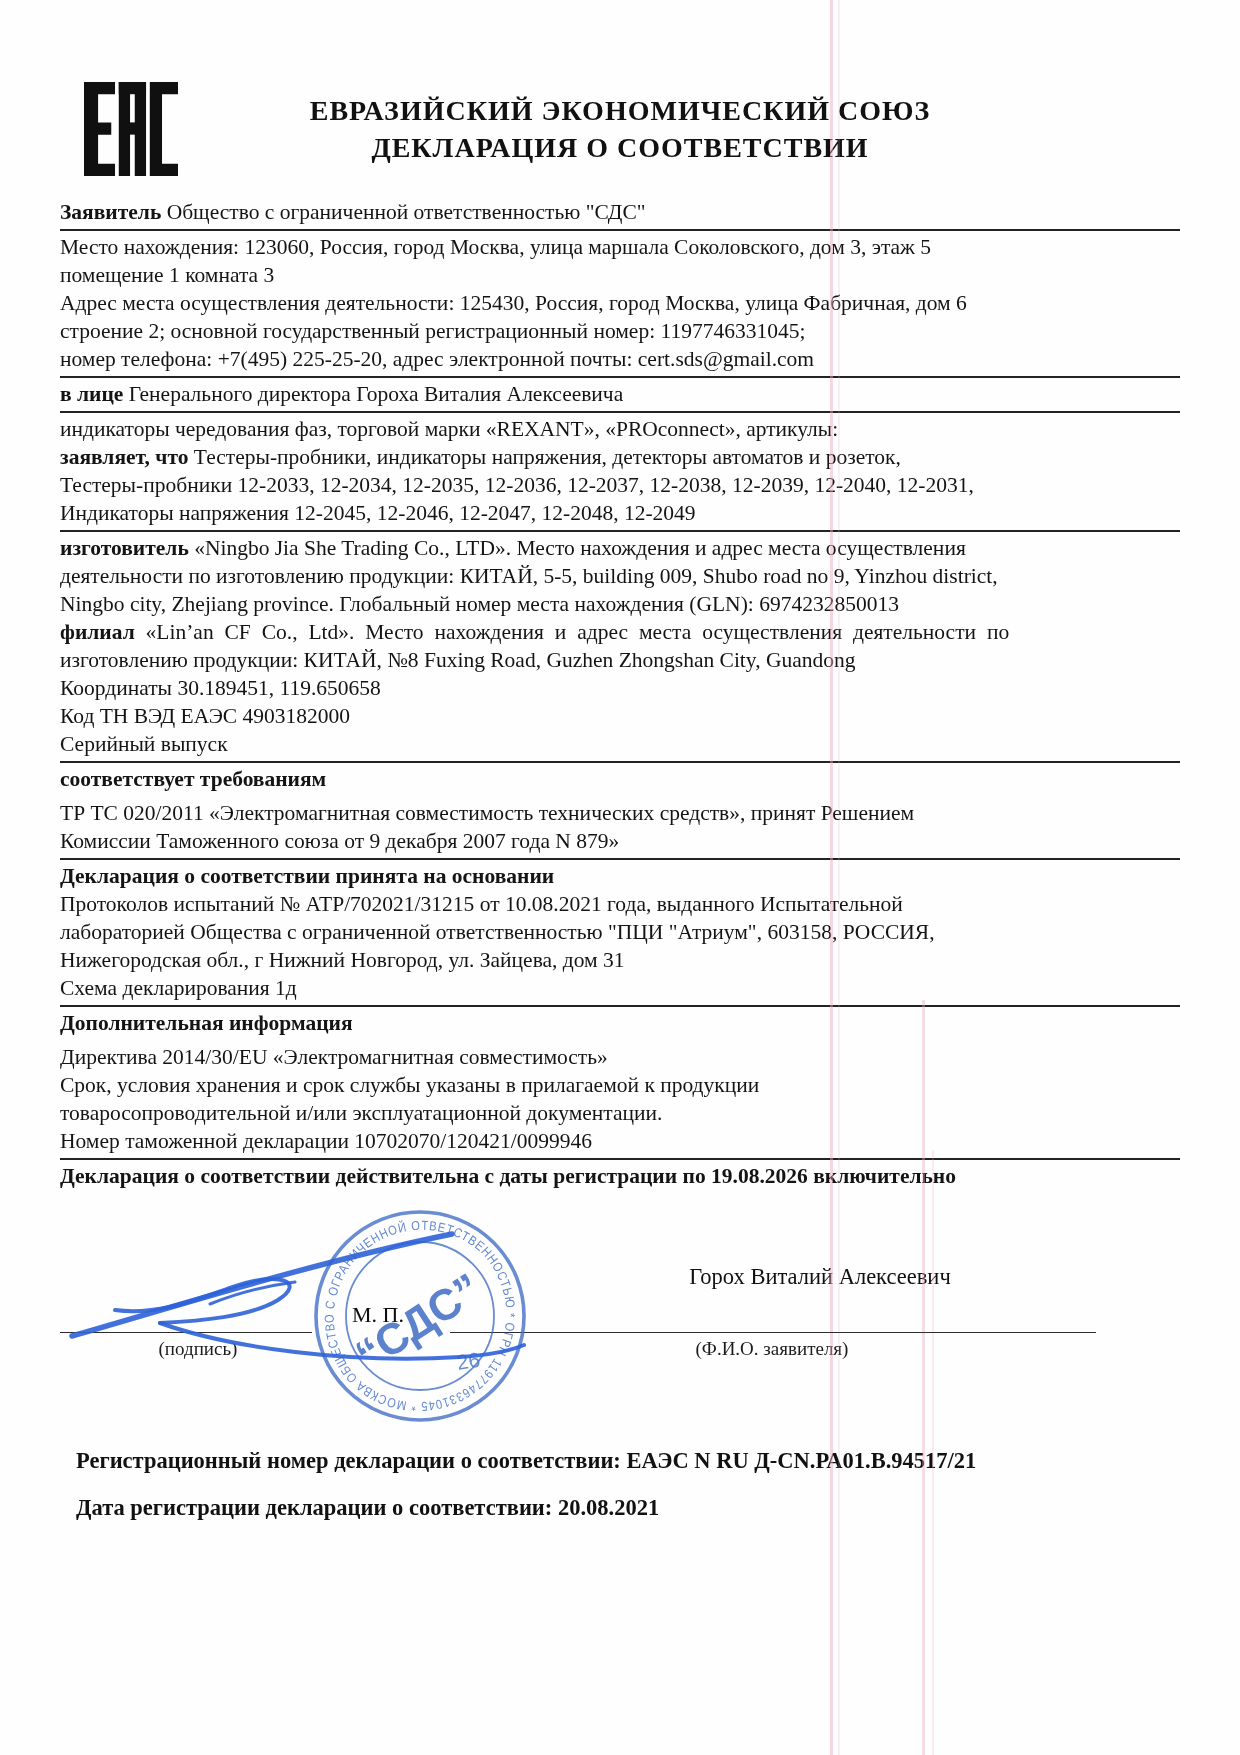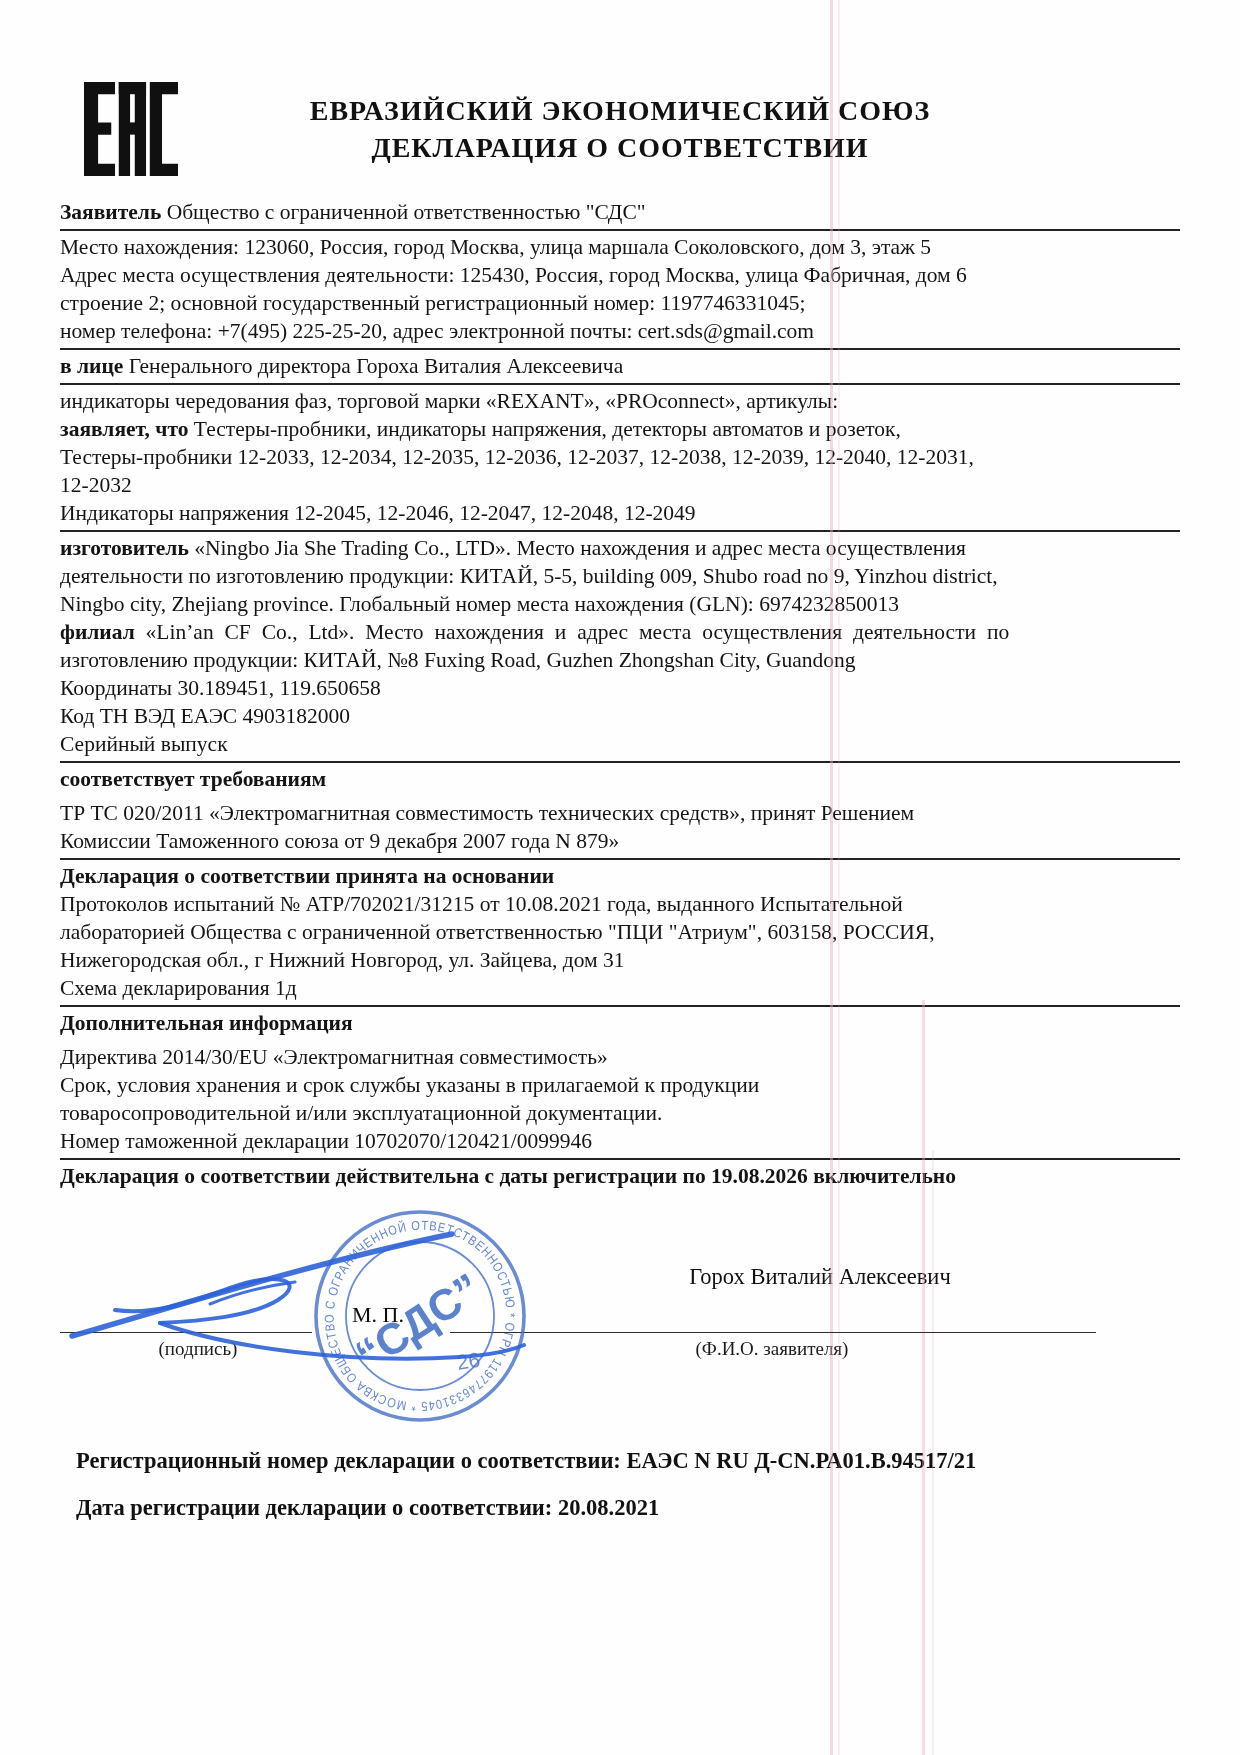--- a/index.html
+++ b/index.html
@@ -56,30 +56,30 @@
 
   <div class="titles">
     <div class="title-line">ЕВРАЗИЙСКИЙ ЭКОНОМИЧЕСКИЙ СОЮЗ</div>
     <div class="title-line">ДЕКЛАРАЦИЯ О СООТВЕТСТВИИ</div>
   </div>
 
   <div class="content">
     <div class="line"><span class="lead">Заявитель</span><span> Общество с ограниченной ответственностью "СДС"</span></div>
     <div class="rule"></div>
     <div class="line"><span>Место нахождения: 123060, Россия, город Москва, улица маршала Соколовского, дом 3, этаж 5</span></div>
+    <div class="line"><span>помещение 1 комната 3</span></div>
     <div class="line"><span>Адрес места осуществления деятельности: 125430, Россия, город Москва, улица Фабричная, дом 6</span></div>
     <div class="line"><span>строение 2; основной государственный регистрационный номер: 1197746331045;</span></div>
     <div class="line"><span>номер телефона: +7(495) 225-25-20, адрес электронной почты: cert.sds@gmail.com</span></div>
     <div class="rule"></div>
     <div class="line"><span class="lead">в лице</span><span> Генерального директора Гороха Виталия Алексеевича</span></div>
     <div class="rule"></div>
     <div class="line"><span>индикаторы чередования фаз, торговой марки «REXANT», «PROconnect», артикулы:</span></div>
     <div class="line"><span class="lead">заявляет, что</span><span> Тестеры-пробники, индикаторы напряжения, детекторы автоматов и розеток,</span></div>
     <div class="line"><span>Тестеры-пробники 12-2033, 12-2034, 12-2035, 12-2036, 12-2037, 12-2038, 12-2039, 12-2040, 12-2031,</span></div>
-    <div class="line"><span>12-2032</span></div>
     <div class="line"><span>Индикаторы напряжения 12-2045, 12-2046, 12-2047, 12-2048, 12-2049</span></div>
     <div class="rule"></div>
     <div class="line"><span class="lead">изготовитель</span><span> «Ningbo Jia She Trading Co., LTD». Место нахождения и адрес места осуществления</span></div>
     <div class="line"><span>деятельности по изготовлению продукции: КИТАЙ, 5-5, building 009, Shubo road no 9, Yinzhou district,</span></div>
     <div class="line"><span>Ningbo city, Zhejiang province. Глобальный номер места нахождения (GLN): 6974232850013</span></div>
     <div class="line justify-wide"><span class="lead">филиал</span><span> «Lin’an CF Co., Ltd». Место нахождения и адрес места осуществления деятельности по</span></div>
     <div class="line"><span>изготовлению продукции: КИТАЙ, №8 Fuxing Road, Guzhen Zhongshan City, Guandong</span></div>
     <div class="line"><span>Координаты 30.189451, 119.650658</span></div>
     <div class="line"><span>Код ТН ВЭД ЕАЭС 4903182000</span></div>
     <div class="line"><span>Серийный выпуск</span></div>

